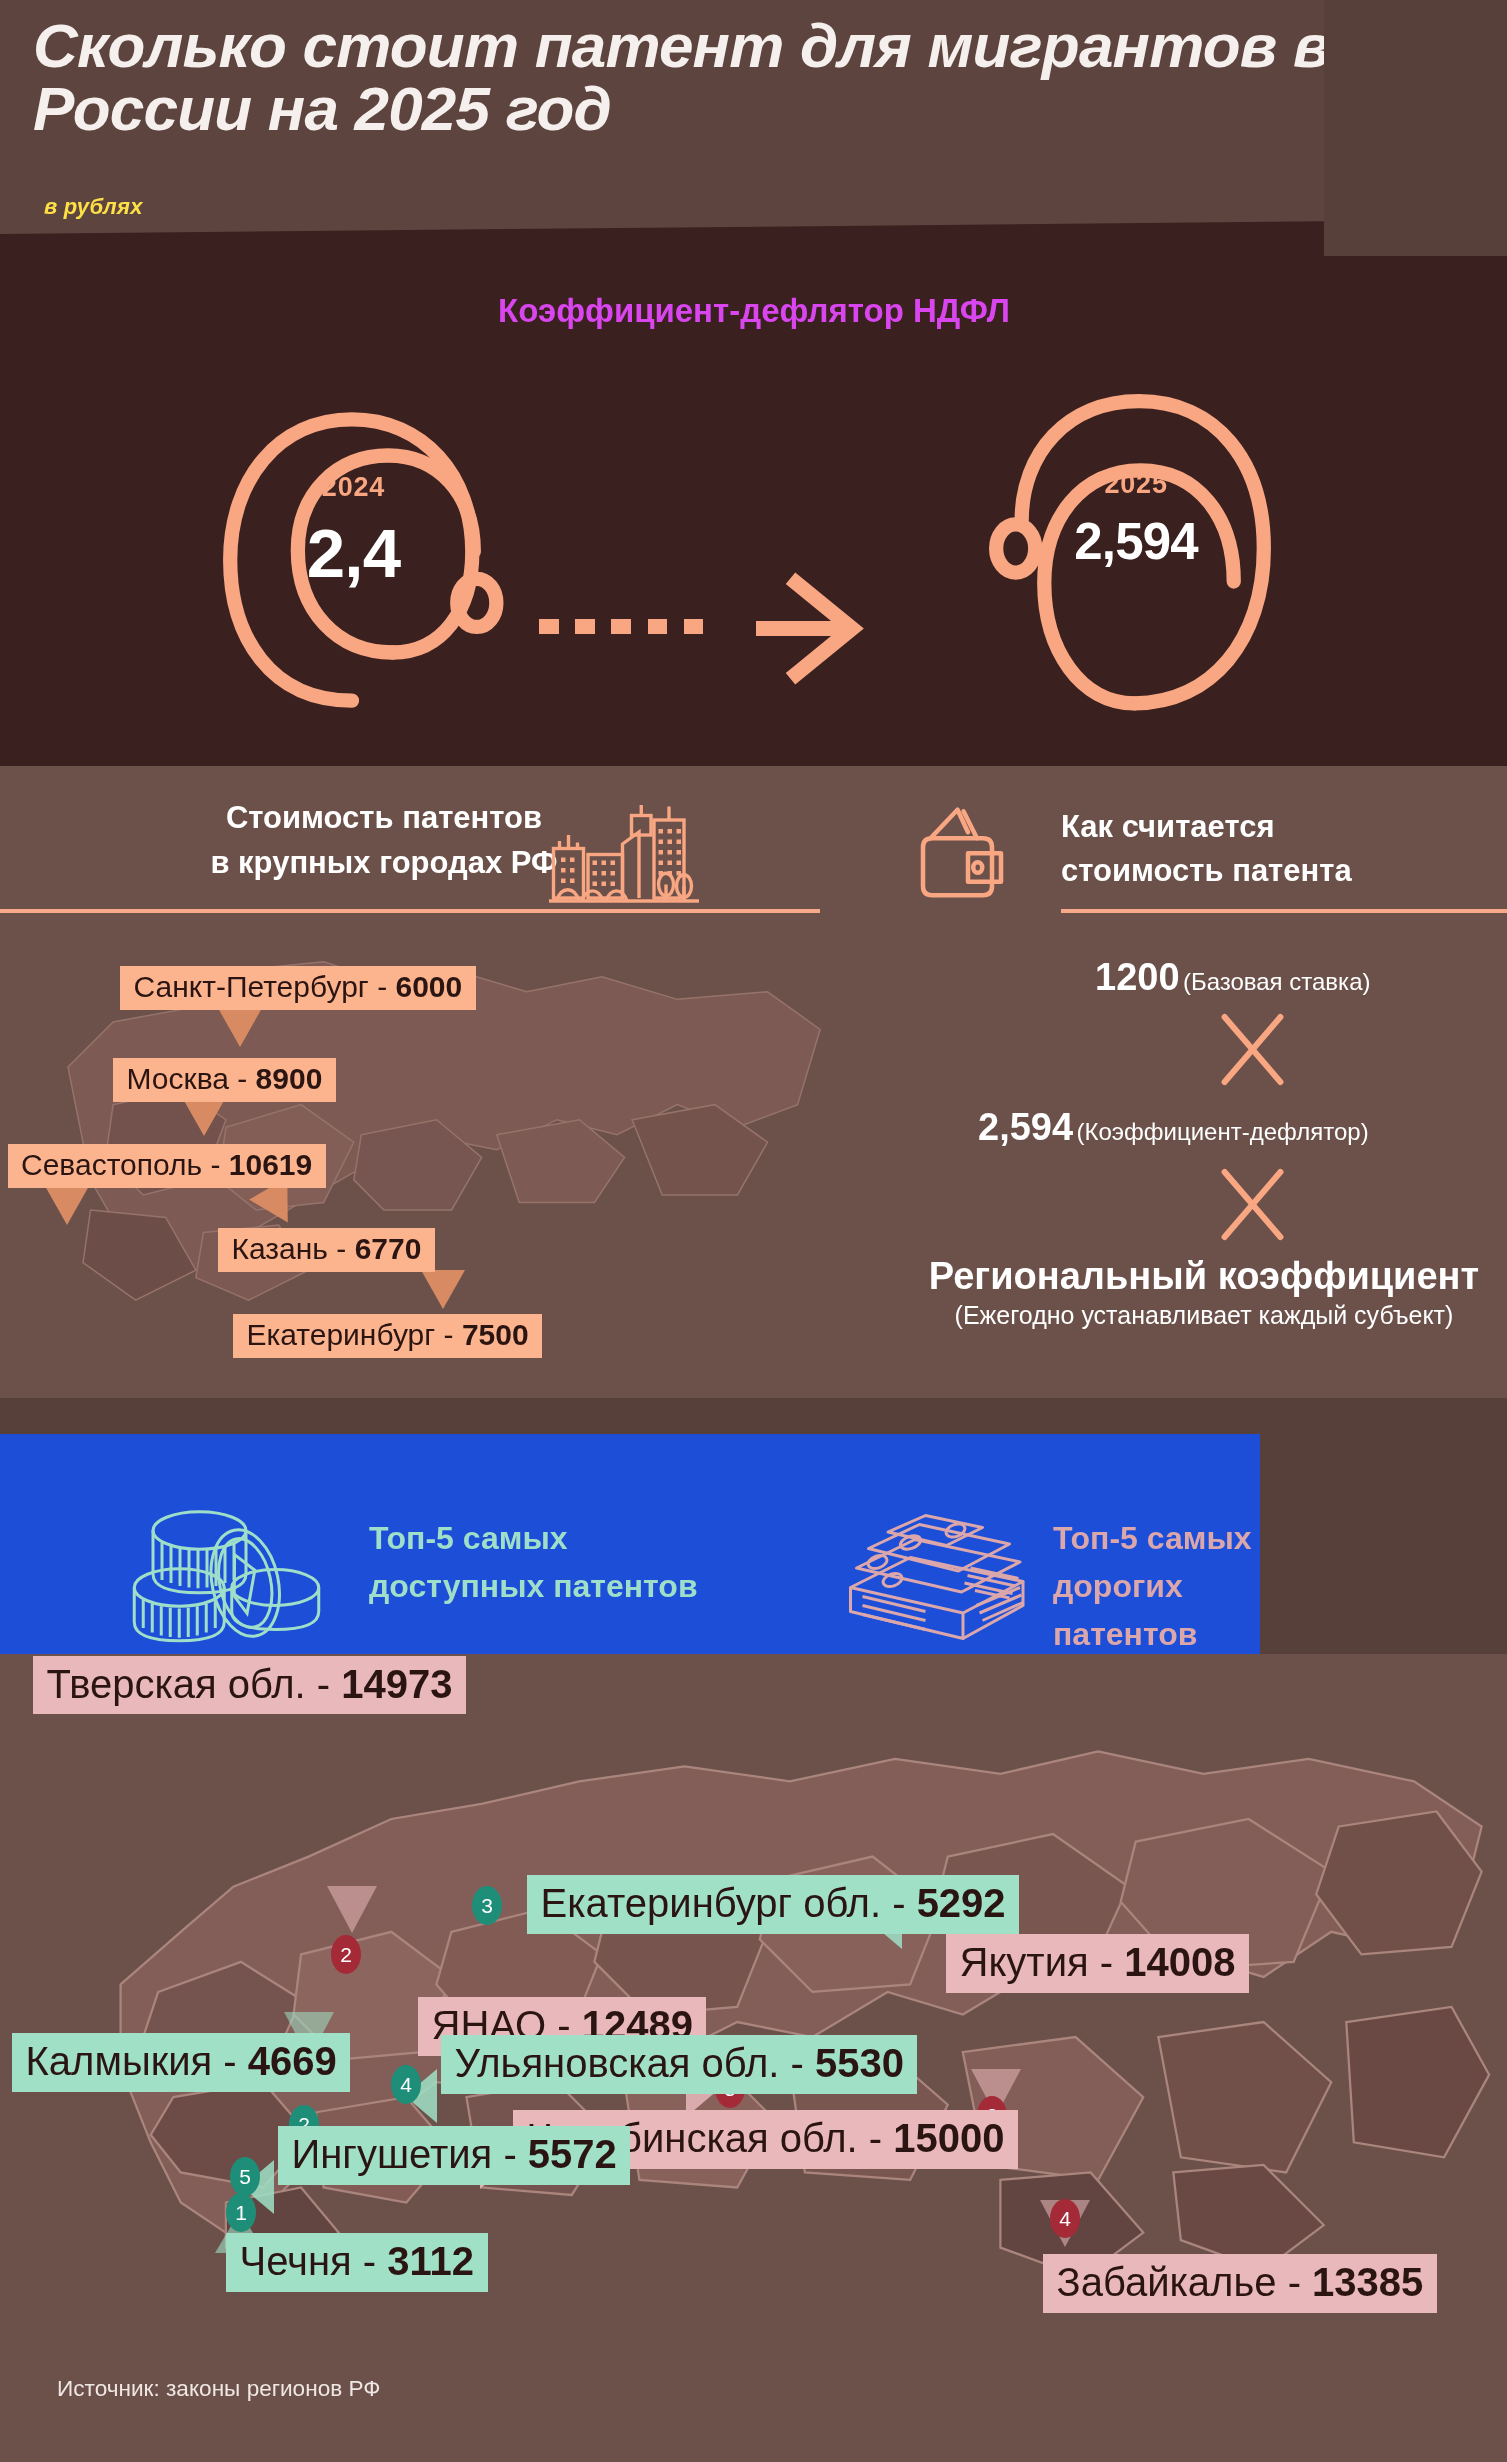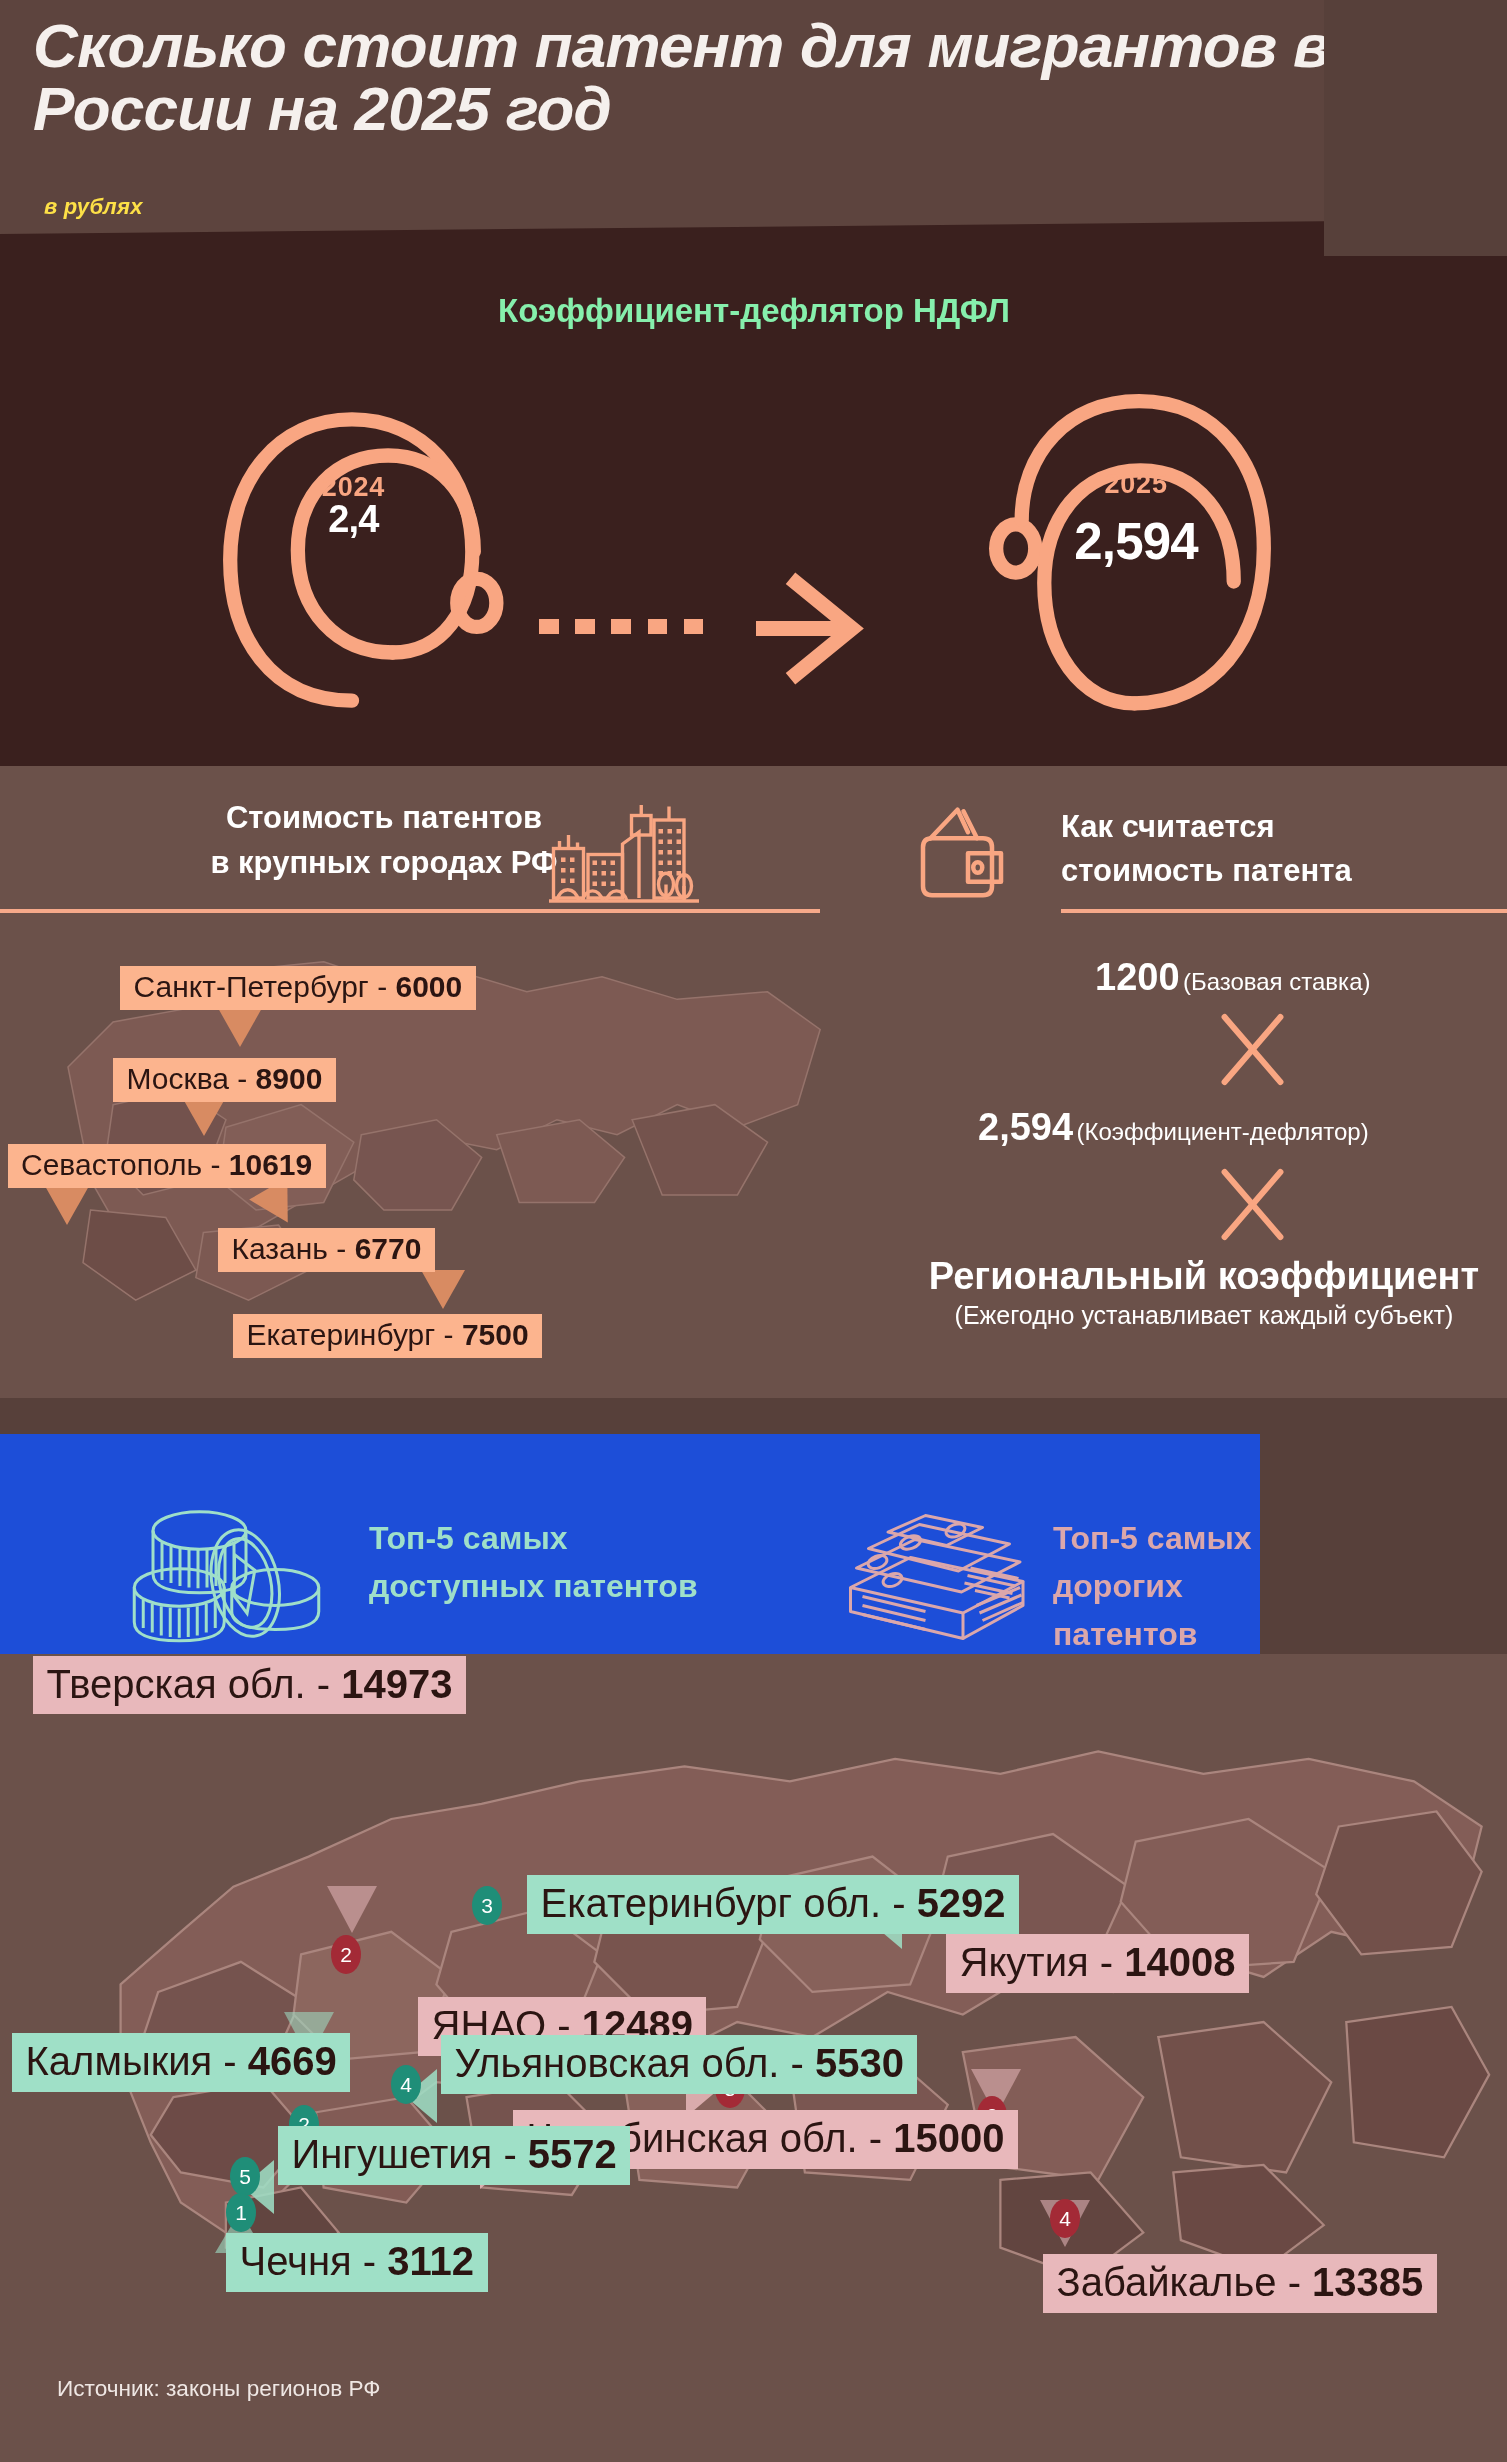--- a/index.html
+++ b/index.html
@@ -31,35 +31,35 @@
     color:#fde047; font-weight:700; font-size:22px; letter-spacing:0.2px;
   }
 
   
   .band-deflator{
     position:absolute; left:0; top:256px; width:1508px; height:510px;
     background:#3a201e; overflow:hidden;
   }
   .deflator-head{
     position:absolute; left:0; top:36px; width:1508px; text-align:center;
-    color:#86efac; font-weight:700; font-size:33px;
+    color:#d946ef; font-weight:700; font-size:33px;
   }
   .deflator-stage{
     position:absolute; left:0; top:98px; width:1508px; height:391px;
   }
   .spiral-wrap{ position:absolute; }
   .spiral-wrap.left{ left:158px; top:22.6px; }
   .spiral-wrap.right{ left:933px; top:16.6px; }
   .spiral-year{
     position:absolute; width:100%; text-align:center; top:95px;
     color:#f9a682; font-weight:700; font-size:27px; letter-spacing:0.8px;
   }
   .spiral-val{
-    position:absolute; width:100%; text-align:center; top:121px;
-    color:#ffffff; font-weight:700; font-size:38px; letter-spacing:-0.8px;
+    position:absolute; width:100%; text-align:center; top:137px;
+    color:#ffffff; font-weight:700; font-size:69px; letter-spacing:-0.8px;
   }
   .spiral-val.wide{ font-size:51px; }
   .dash-line{
     position:absolute; left:539px; top:265px; width:218px; height:15px;
     display:flex; gap:16.6px; align-items:center;
   }
   .dash-line i{ display:block; width:19.6px; height:15px; background:#f9a682; }
   .arrow-head{
     position:absolute; left:756px; top:218px; width:120px; height:113px;
   }

